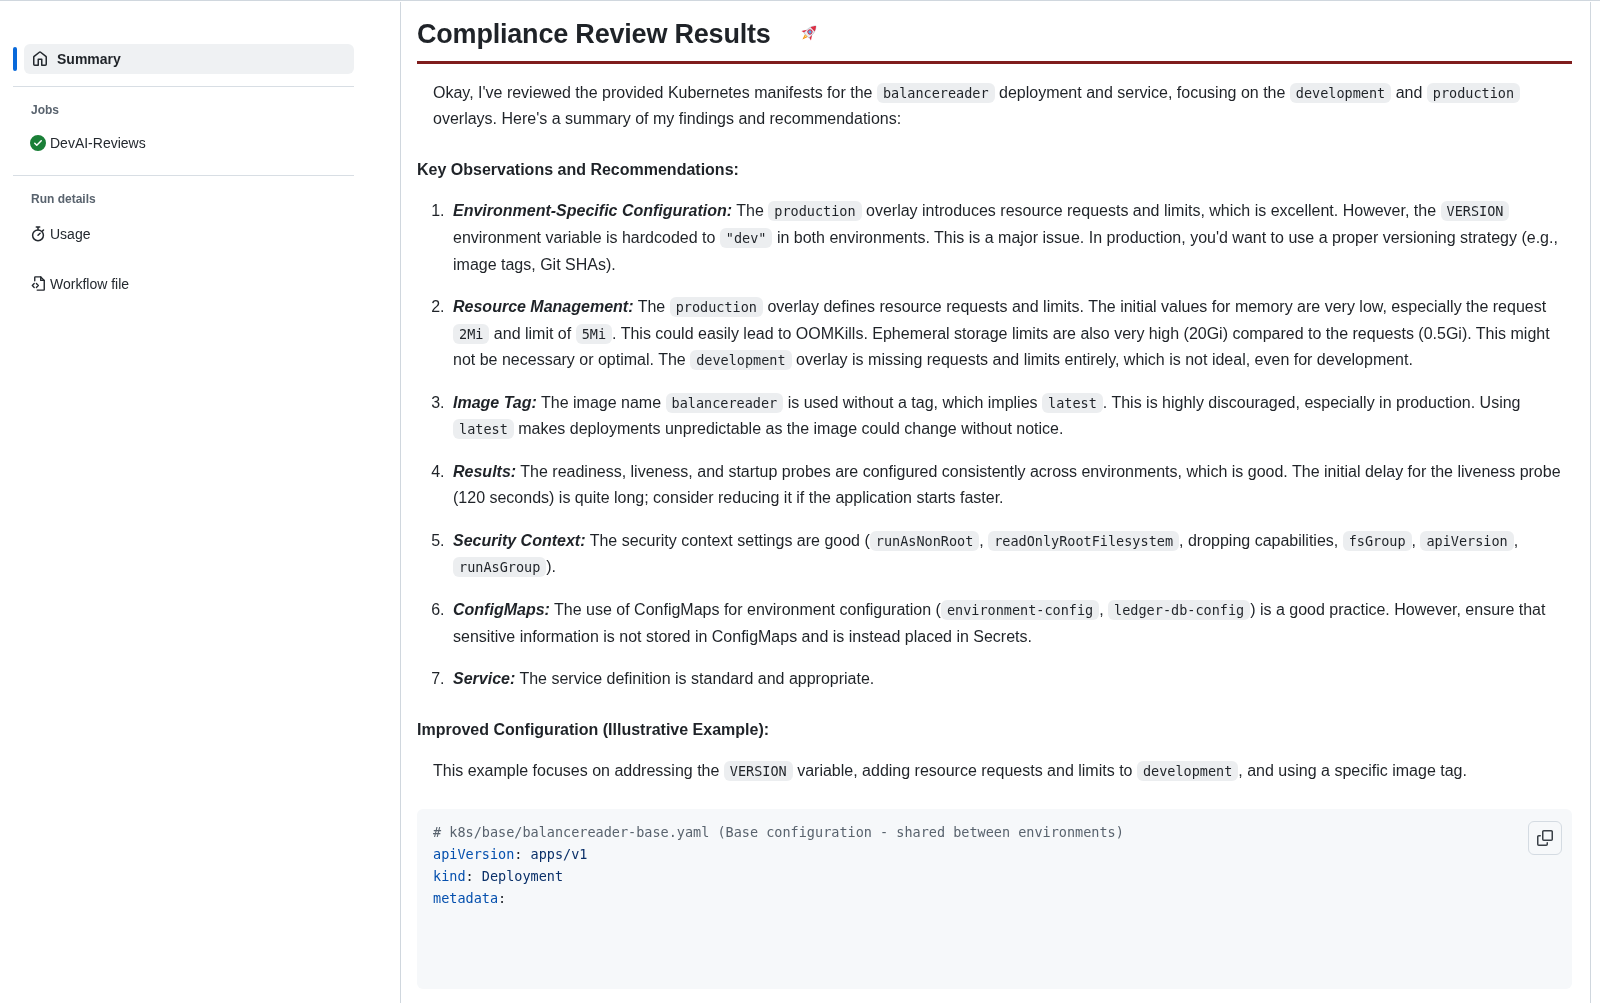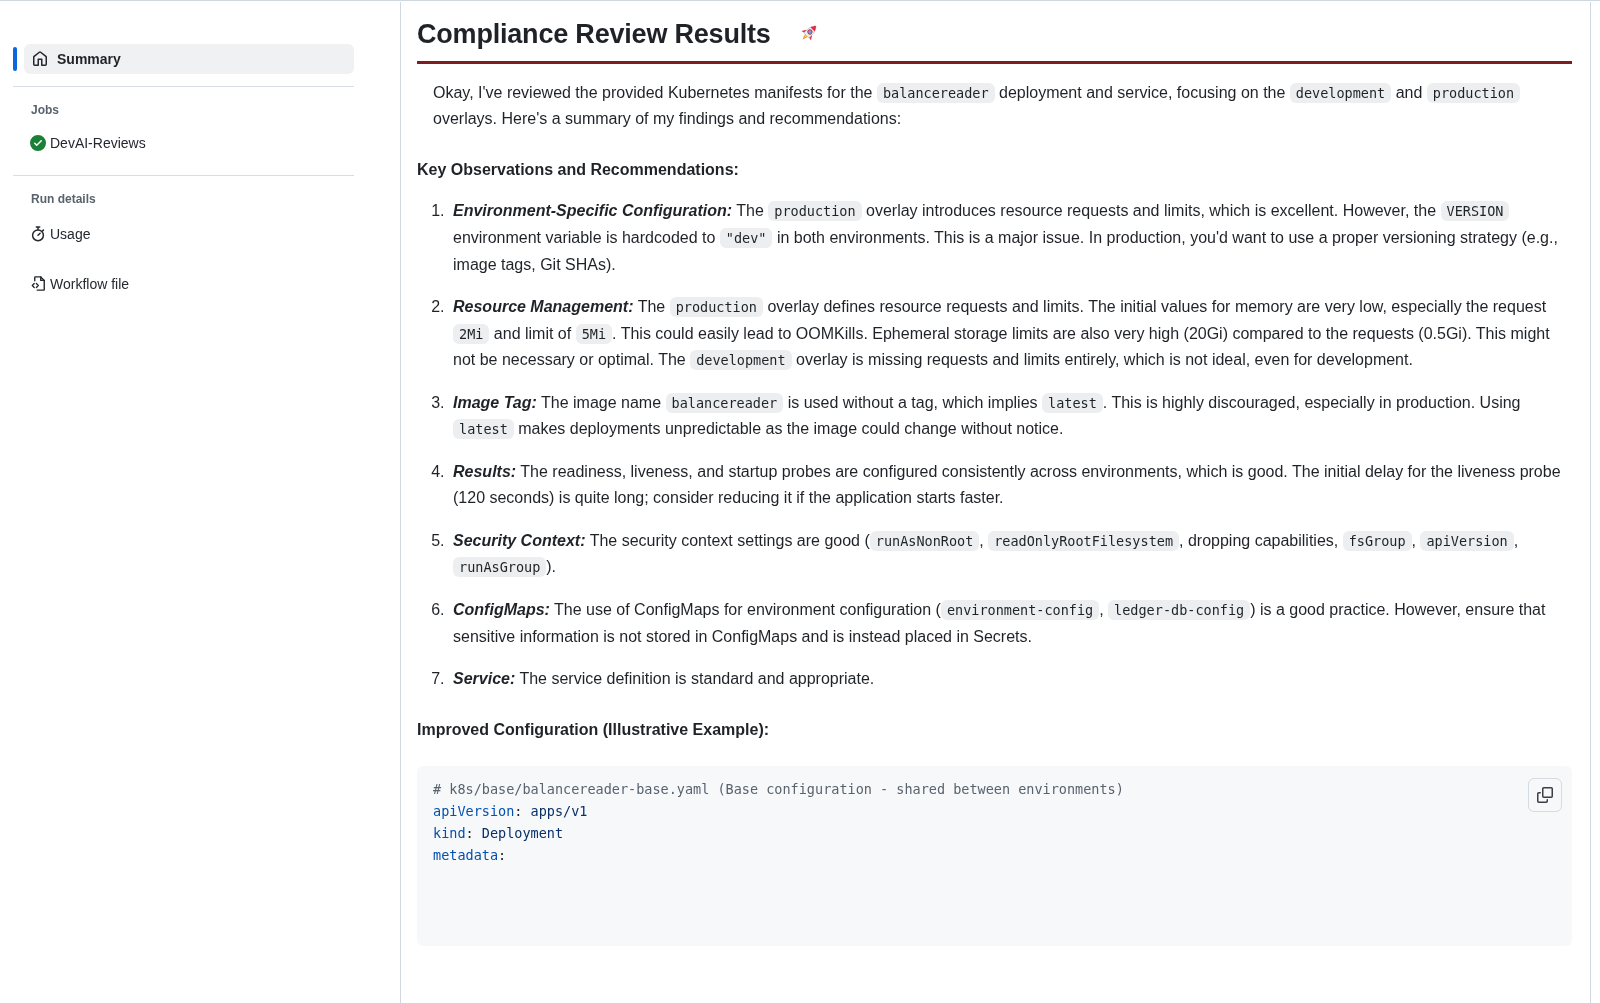--- a/index.html
+++ b/index.html
@@ -161,20 +161,21 @@
         <li><strong>Resource Management:</strong> The <code class="ic">production</code> overlay defines resource requests and limits. The initial values for memory are very low, especially the request <code class="ic">2Mi</code> and limit of <code class="ic">5Mi</code>. This could easily lead to OOMKills. Ephemeral storage limits are also very high (20Gi) compared to the requests (0.5Gi). This might not be necessary or optimal. The <code class="ic">development</code> overlay is missing requests and limits entirely, which is not ideal, even for development.</li>
         <li><strong>Image Tag:</strong> The image name <code class="ic">balancereader</code> is used without a tag, which implies <code class="ic">latest</code>. This is highly discouraged, especially in production. Using <code class="ic">latest</code> makes deployments unpredictable as the image could change without notice.</li>
         <li><strong>Results:</strong> The readiness, liveness, and startup probes are configured consistently across environments, which is good. The initial delay for the liveness probe (120 seconds) is quite long; consider reducing it if the application starts faster.</li>
         <li><strong>Security Context:</strong> The security context settings are good (<code class="ic">runAsNonRoot</code>, <code class="ic">readOnlyRootFilesystem</code>, dropping capabilities, <code class="ic">fsGroup</code>, <code class="ic">apiVersion</code>, <code class="ic">runAsGroup</code>).</li>
         <li><strong>ConfigMaps:</strong> The use of ConfigMaps for environment configuration (<code class="ic">environment-config</code>, <code class="ic">ledger-db-config</code>) is a good practice. However, ensure that sensitive information is not stored in ConfigMaps and is instead placed in Secrets.</li>
         <li><strong>Service:</strong> The service definition is standard and appropriate.</li>
       </ol>
 
     <h3>Improved Configuration (Illustrative Example):</h3>
 
+    <p>This example focuses on addressing the <code class="ic">VERSION</code> variable, adding resource requests and limits to <code class="ic">development</code>, and using a specific image tag.</p>
 
     <div class="code-card">
       <div>
           <div class="code-line"><span class="tok-cm"># k8s/base/balancereader-base.yaml (Base configuration - shared between environments)</span></div>
           <div class="code-line"><span class="tok-k">apiVersion</span><span class="tok-p">: </span><span class="tok-v">apps/v1</span></div>
           <div class="code-line"><span class="tok-k">kind</span><span class="tok-p">: </span><span class="tok-v">Deployment</span></div>
           <div class="code-line"><span class="tok-k">metadata</span><span class="tok-p">:</span></div>
         </div>
       <button class="copy-btn" aria-label="Copy">
         <span class="icon16">

